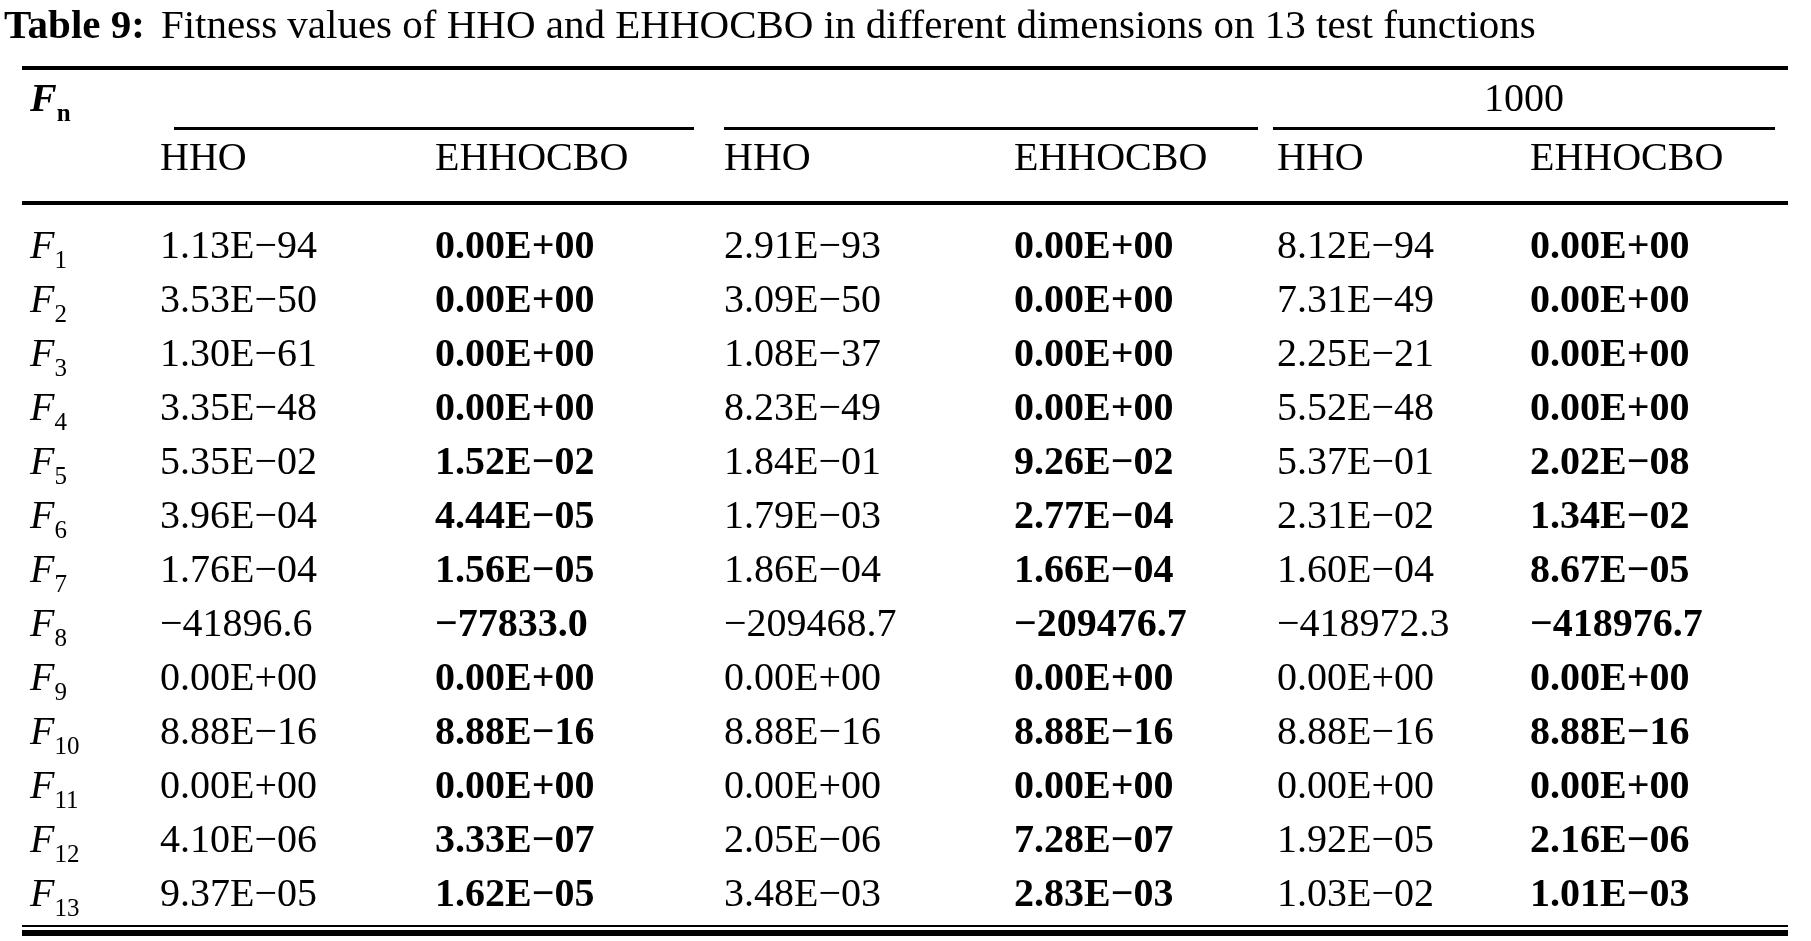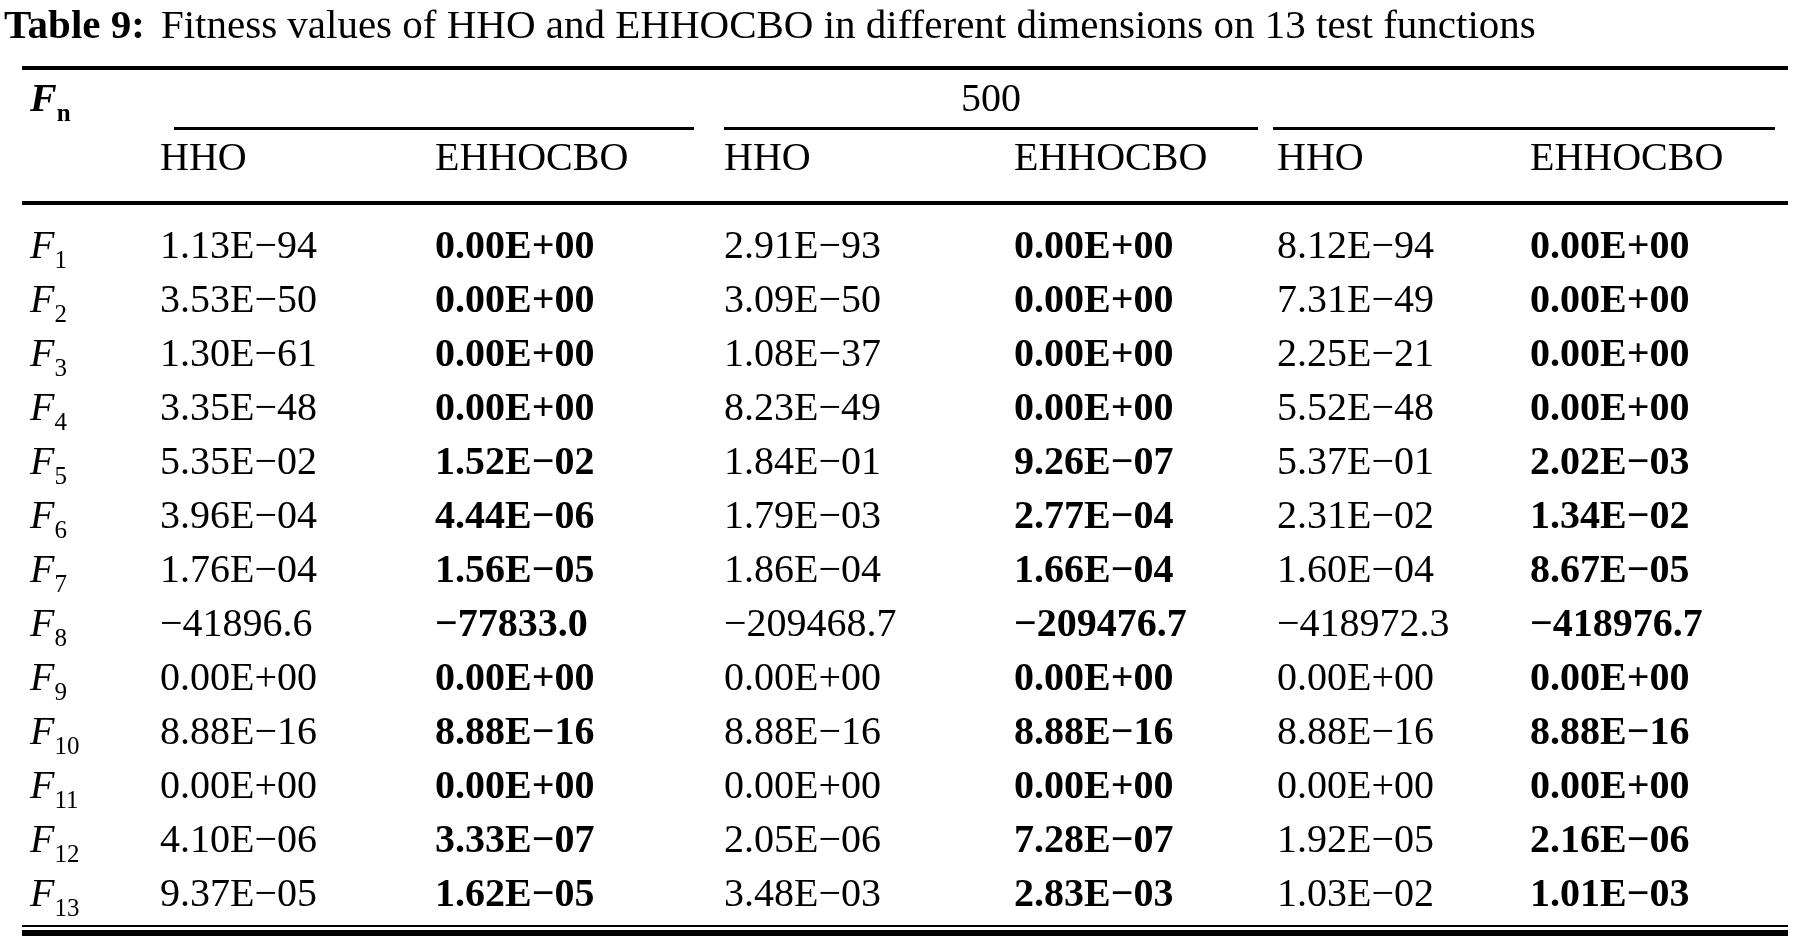--- a/index.html
+++ b/index.html
@@ -75,21 +75,21 @@
 
   <div class="rule rule-top"></div>
   <div class="rule cmid-1"></div>
   <div class="rule cmid-2"></div>
   <div class="rule cmid-3"></div>
   <div class="rule rule-mid"></div>
   <div class="rule rule-bot-thin"></div>
   <div class="rule rule-bot-thick"></div>
 
   <div class="h1txt fn-head"><i class="fsym">F</i><sub class="fsub">n</sub></div>
-  <div class="h1txt dim dim-500">500</div>
+  <div class="h1txt dim dim-1000">1000</div>
 
   <div class="grid subhead">
     <div class="td"></div>
     <div class="td">HHO</div>
     <div class="td">EHHOCBO</div>
     <div class="td">HHO</div>
     <div class="td">EHHOCBO</div>
     <div class="td">HHO</div>
     <div class="td">EHHOCBO</div>
   </div>
@@ -134,29 +134,29 @@
       <div class="td b">0.00E+00</div>
       <div class="td">5.52E−48</div>
       <div class="td b">0.00E+00</div>
     </div>
 
     <div class="tr">
       <div class="td"><i class="fsym">F</i><sub class="fsub">5</sub></div>
       <div class="td">5.35E−02</div>
       <div class="td b">1.52E−02</div>
       <div class="td">1.84E−01</div>
-      <div class="td b">9.26E−07</div>
+      <div class="td b">9.26E−02</div>
       <div class="td">5.37E−01</div>
-      <div class="td b">2.02E−03</div>
+      <div class="td b">2.02E−08</div>
     </div>
 
     <div class="tr">
       <div class="td"><i class="fsym">F</i><sub class="fsub">6</sub></div>
       <div class="td">3.96E−04</div>
-      <div class="td b">4.44E−06</div>
+      <div class="td b">4.44E−05</div>
       <div class="td">1.79E−03</div>
       <div class="td b">2.77E−04</div>
       <div class="td">2.31E−02</div>
       <div class="td b">1.34E−02</div>
     </div>
 
     <div class="tr">
       <div class="td"><i class="fsym">F</i><sub class="fsub">7</sub></div>
       <div class="td">1.76E−04</div>
       <div class="td b">1.56E−05</div>

